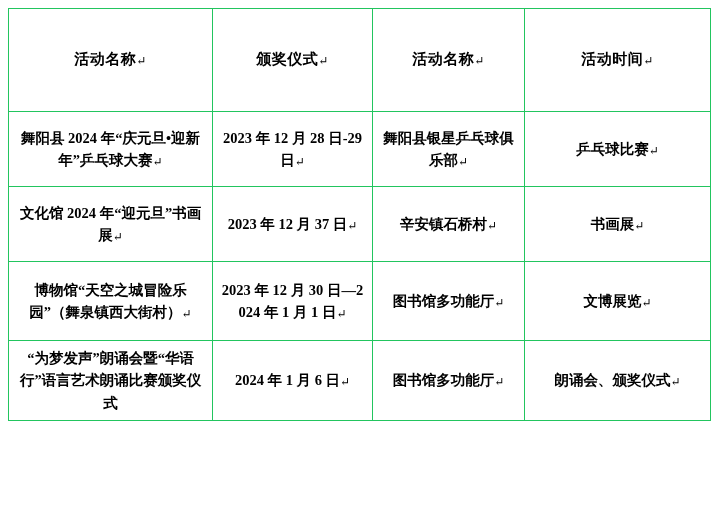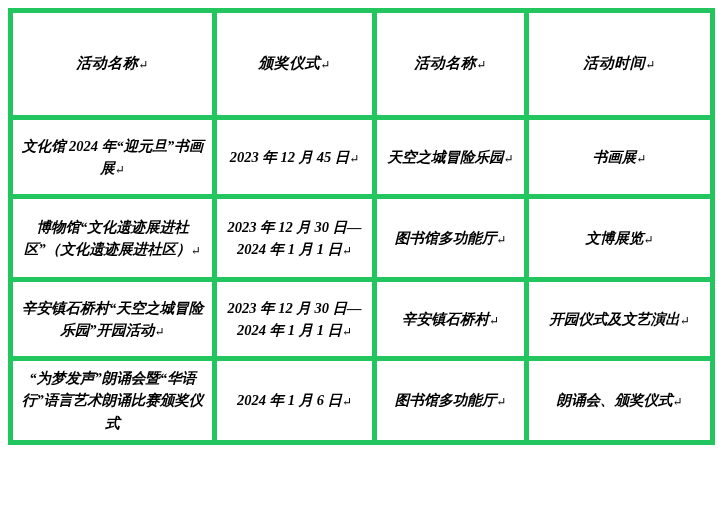--- a/index.html
+++ b/index.html
@@ -22,27 +22,26 @@
     padding: 8px 8px 0 8px;
   }
   table.activity-table {
     width: 702px;
     border-collapse: collapse;
     table-layout: fixed;
     font-size: 14.5px;
   }
   table.activity-table th,
   table.activity-table td {
-    border: 5px solid #22c55e;
+    border: 1px solid #22c55e;
     vertical-align: middle;
     text-align: center;
     padding: 6px 8px;
     line-height: 1.55;
     word-break: break-all;
-    font-style: italic;
   }
   thead th {
     height: 90px;
     font-weight: bold;
     font-size: 15px;
     letter-spacing: 0.5px;
   }
   tbody td {
     height: 58px;
     font-weight: bold;
@@ -94,58 +93,58 @@
           <span>活动名称</span><span class="pilcrow">↵</span>
         </th>
         <th>
           <span>活动时间</span><span class="pilcrow">↵</span>
         </th>
       </tr>
     </thead>
     <tbody>
       <tr class="row-tall">
         <td>
+          <span>舞阳县 2024 年“庆元旦•迎新年”乒乓球大赛</span><span class="pilcrow">↵</span>
+        </td>
+        <td>
+          <span>2023 年 12 月 28 日-29 日</span><span class="pilcrow">↵</span>
+        </td>
+        <td>
+          <span>舞阳县银星乒乓球俱乐部</span><span class="pilcrow">↵</span>
+        </td>
+        <td class="cell-left">
+          <span>乒乓球比赛</span><span class="pilcrow">↵</span>
+        </td>
+      </tr>
+      <tr class="row-tall">
+        <td>
           <span>文化馆 2024 年“迎元旦”书画展</span><span class="pilcrow">↵</span>
         </td>
         <td>
-          <span>2023 年 12 月 45 日</span><span class="pilcrow">↵</span>
+          <span>2023 年 12 月 37 日</span><span class="pilcrow">↵</span>
         </td>
         <td>
-          <span>天空之城冒险乐园</span><span class="pilcrow">↵</span>
+          <span>辛安镇石桥村</span><span class="pilcrow">↵</span>
         </td>
         <td class="cell-left">
           <span>书画展</span><span class="pilcrow">↵</span>
         </td>
       </tr>
       <tr class="row-xtall">
         <td>
-          <span>博物馆“文化遗迹展进社区”（文化遗迹展进社区）</span><span class="pilcrow">↵</span>
+          <span>博物馆“天空之城冒险乐园”（舞泉镇西大街村）</span><span class="pilcrow">↵</span>
         </td>
         <td>
           <span>2023 年 12 月 30 日—2024 年 1 月 1 日</span><span class="pilcrow">↵</span>
         </td>
         <td>
           <span>图书馆多功能厅</span><span class="pilcrow">↵</span>
         </td>
         <td class="cell-left">
           <span>文博展览</span><span class="pilcrow">↵</span>
-        </td>
-      </tr>
-      <tr class="row-tall">
-        <td>
-          <span>辛安镇石桥村“天空之城冒险乐园”开园活动</span><span class="pilcrow">↵</span>
-        </td>
-        <td>
-          <span>2023 年 12 月 30 日—2024 年 1 月 1 日</span><span class="pilcrow">↵</span>
-        </td>
-        <td>
-          <span>辛安镇石桥村</span><span class="pilcrow">↵</span>
-        </td>
-        <td class="cell-left">
-          <span>开园仪式及文艺演出</span><span class="pilcrow">↵</span>
         </td>
       </tr>
       <tr class="row-xtall">
         <td>
           <span>“为梦发声”朗诵会暨“华语行”语言艺术朗诵比赛颁奖仪式</span>
         </td>
         <td>
           <span>2024 年 1 月 6 日</span><span class="pilcrow">↵</span>
         </td>
         <td>

